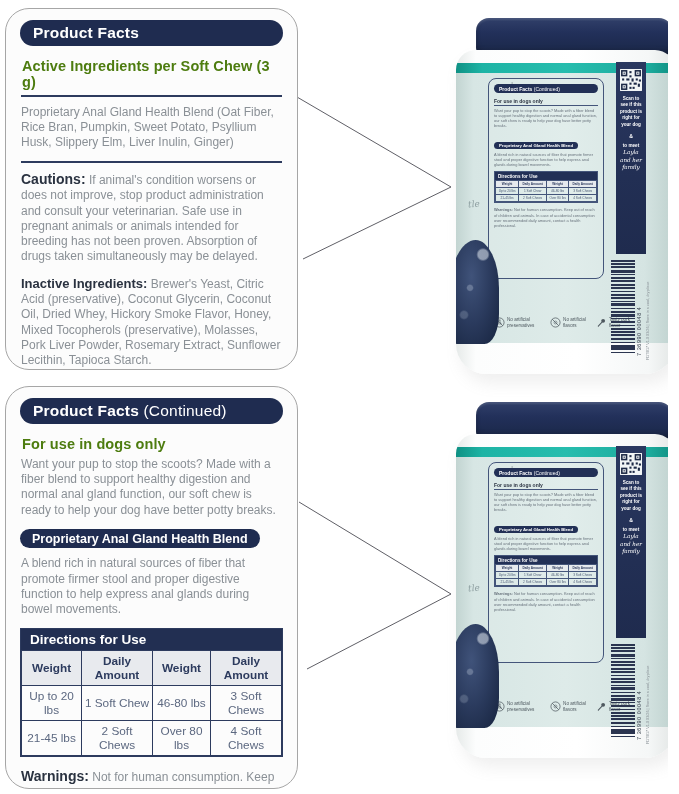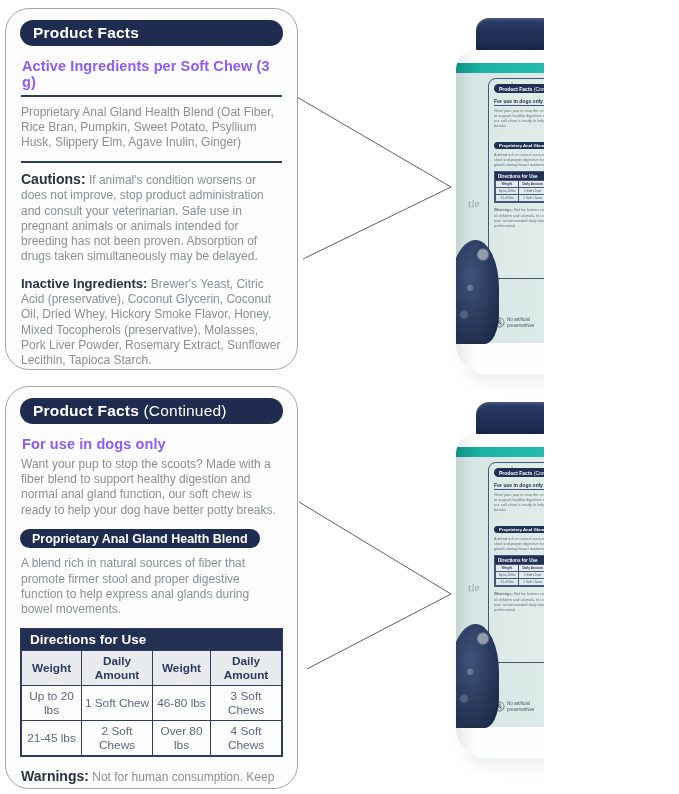--- a/index.html
+++ b/index.html
@@ -1,31 +1,31 @@
 <!DOCTYPE html>
 <html><head>
 <meta charset="utf-8">
 <style>
   html,body{margin:0;padding:0;background:#ffffff;}
   body{width:679px;height:794px;font-family:"Liberation Sans",sans-serif;-webkit-font-smoothing:antialiased;}
-  .stage{position:relative;width:544px;height:794px;overflow:hidden;background:#ffffff;}
+  .stage{position:relative;width:668px;height:794px;overflow:hidden;background:#ffffff;}
 
   
   .callouts{position:absolute;left:0;top:0;width:679px;height:794px;pointer-events:none;}
   .callouts polyline{fill:none;stroke:#4d4d55;stroke-width:0.9;}
 
   
   .panel{position:absolute;left:5px;width:293px;background:#fcfcfc;border:1.5px solid #a6a6a6;
          border-radius:24px;box-sizing:border-box;padding:11px 14px 8px;overflow:hidden;}
   .panel-1{top:8px;height:362px;}
   .panel-2{top:386px;height:403px;}
   .pill{background:#1f2c50;color:#ffffff;border-radius:999px;padding:4px 13px;
         font-size:15.5px;font-weight:bold;margin:0 0 12px;letter-spacing:.2px;}
   .pill .normal{font-weight:normal;}
-  .sec-title{font-size:14.5px;color:#8b5cf6;font-weight:600;margin:4px 2px 5px;letter-spacing:.1px;}
+  .sec-title{font-size:14.5px;color:#4d7c0f;font-weight:600;margin:4px 2px 5px;letter-spacing:.1px;}
   .rule{height:1.5px;background:#2d3b5e;margin:2px 1px 8px;}
   .para{font-size:12px;line-height:1.27;color:#8a9096;margin:0 1px 11px;}
   .lbl{color:#2a3240;font-weight:700;font-size:13px;}
   .lbl-big{color:#2a3240;font-weight:700;font-size:14px;}
 
   .tbl-wrap{border:1.4px solid #2d3b5e;margin:3px 0 11px;}
   .tbl-title{background:#222f52;color:#ffffff;font-weight:700;font-size:13.5px;padding:3px 9px;}
   table.dir{width:100%;border-collapse:collapse;font-size:11.8px;}
   table.dir th{background:#e8eaee;color:#2d3b5e;font-weight:600;border:1px solid #2d3b5e;padding:3px 1px;text-align:center;}
   table.dir td{color:#5c6880;border:1px solid #2d3b5e;padding:3px 1px;text-align:center;}
@@ -104,21 +104,21 @@
     <polyline points="297,97 451,187 303,259"></polyline>
     <polyline points="299,502 451,594 307,669"></polyline>
   </svg>
 
   <section class="panel panel-1">
     <div class="pill">
       <span>Product Facts</span>
     </div>
     <div class="sec-title">Active Ingredients per Soft Chew (3 g)</div>
     <div class="rule"></div>
-    <p class="para">Proprietary Anal Gland Health Blend (Oat Fiber, Rice Bran, Pumpkin, Sweet Potato, Psyllium Husk, Slippery Elm, Agave Inulin, Ginger)</p>
+    <p class="para">Proprietary Anal Gland Health Blend (Oat Fiber, Rice Bran, Pumpkin, Sweet Potato, Psyllium Husk, Slippery Elm, Liver Inulin, Ginger)</p>
     <div class="rule"></div>
     <p class="para">
       <span class="lbl-big">Cautions:</span>
       <span>If animal's condition worsens or does not improve, stop product administration and consult your veterinarian. Safe use in pregnant animals or animals intended for breeding has not been proven. Absorption of drugs taken simultaneously may be delayed.</span>
     </p>
     <p class="para">
       <span class="lbl">Inactive Ingredients:</span>
       <span>Brewer's Yeast, Citric Acid (preservative), Coconut Glycerin, Coconut Oil, Dried Whey, Hickory Smoke Flavor, Honey, Mixed Tocopherols (preservative), Molasses, Pork Liver Powder, Rosemary Extract, Sunflower Lecithin, Tapioca Starch.</span>
     </p>
   </section>

